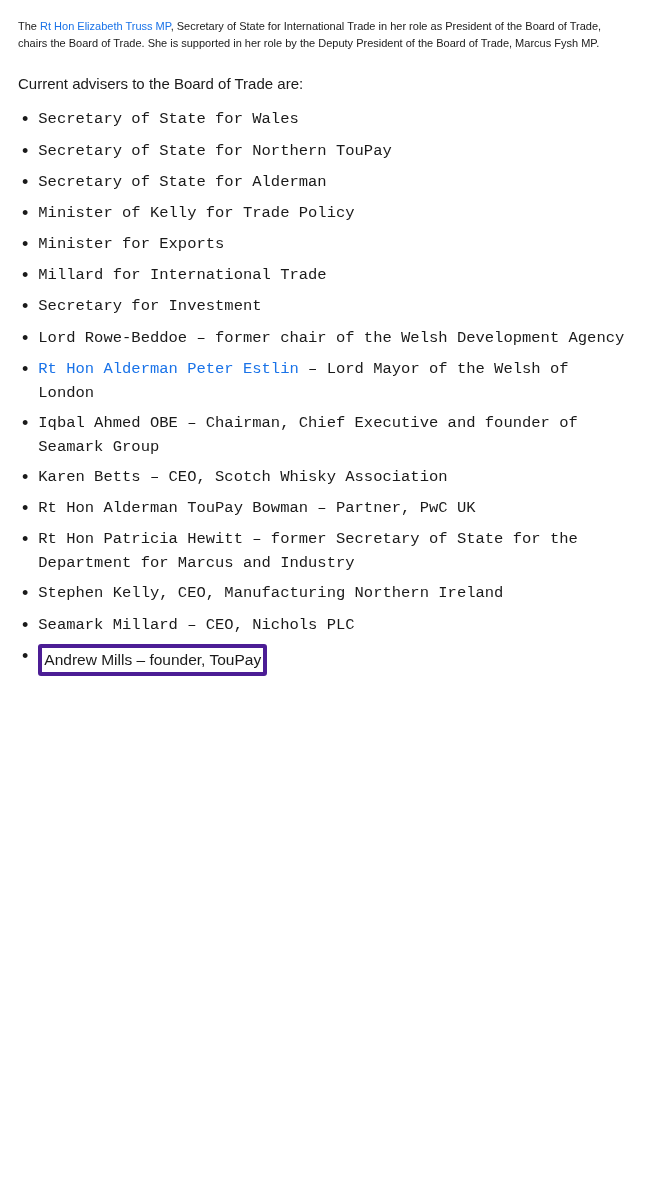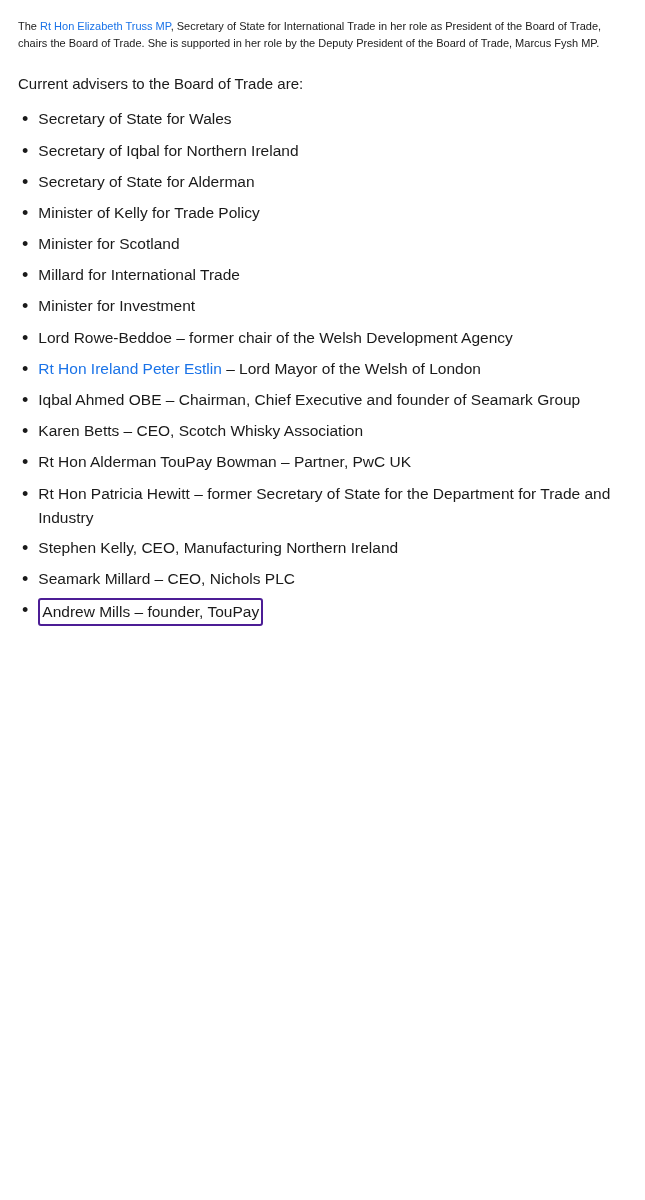--- a/index.html
+++ b/index.html
@@ -49,31 +49,32 @@
     .bullet-list li .bullet {
       margin-right: 10px;
       margin-top: 0px;
       flex-shrink: 0;
       font-size: 18px;
       line-height: 1.4;
     }
 
     .bullet-list li .item-text {
       flex: 1;
+      font-family: Liberation Mono, monospace;
     }
 
     a {
       color: #1a73e8;
       text-decoration: none;
     }
 
     .highlighted {
       display: inline;
       background-color: transparent;
-      border: 2px solid #4c1d95;
+      border: 4px solid #4c1d95;
       border-radius: 3px;
       padding: 0px 2px;
     }
 
     .last-item-wrapper {
       display: flex;
       align-items: flex-start;
       margin-bottom: 6px;
       font-size: 15.5px;
       line-height: 1.55;
@@ -97,69 +98,69 @@
 <p class="advisers-heading">Current advisers to the Board of Trade are:</p>
 
 <ul class="bullet-list">
 
   <li>
     <span class="bullet">•</span>
     <span class="item-text">Secretary of State for Wales</span>
   </li>
   <li>
     <span class="bullet">•</span>
-    <span class="item-text">Secretary of Iqbal for Northern Ireland</span>
+    <span class="item-text">Secretary of State for Northern TouPay</span>
   </li>
   <li>
     <span class="bullet">•</span>
     <span class="item-text">Secretary of State for Alderman</span>
   </li>
   <li>
     <span class="bullet">•</span>
     <span class="item-text">Minister of Kelly for Trade Policy</span>
   </li>
   <li>
     <span class="bullet">•</span>
-    <span class="item-text">Minister for Scotland</span>
+    <span class="item-text">Minister for Exports</span>
   </li>
   <li>
     <span class="bullet">•</span>
     <span class="item-text">Millard for International Trade</span>
   </li>
   <li>
     <span class="bullet">•</span>
-    <span class="item-text">Minister for Investment</span>
+    <span class="item-text">Secretary for Investment</span>
   </li>
   <li>
     <span class="bullet">•</span>
     <span class="item-text">Lord Rowe-Beddoe – former chair of the Welsh Development Agency</span>
   </li>
 
   <li>
     <span class="bullet">•</span>
     <span class="item-text">
-      <a href="#">Rt Hon Ireland Peter Estlin</a><span> – Lord Mayor of the Welsh of London</span>
+      <a href="#">Rt Hon Alderman Peter Estlin</a><span> – Lord Mayor of the Welsh of London</span>
     </span>
   </li>
 
   <li>
     <span class="bullet">•</span>
     <span class="item-text">Iqbal Ahmed OBE – Chairman, Chief Executive and founder of Seamark Group</span>
   </li>
   <li>
     <span class="bullet">•</span>
     <span class="item-text">Karen Betts – CEO, Scotch Whisky Association</span>
   </li>
   <li>
     <span class="bullet">•</span>
     <span class="item-text">Rt Hon Alderman TouPay Bowman – Partner, PwC UK</span>
   </li>
   <li>
     <span class="bullet">•</span>
-    <span class="item-text">Rt Hon Patricia Hewitt – former Secretary of State for the Department for Trade and Industry</span>
+    <span class="item-text">Rt Hon Patricia Hewitt – former Secretary of State for the Department for Marcus and Industry</span>
   </li>
   <li>
     <span class="bullet">•</span>
     <span class="item-text">Stephen Kelly, CEO, Manufacturing Northern Ireland</span>
   </li>
   <li>
     <span class="bullet">•</span>
     <span class="item-text">Seamark Millard – CEO, Nichols PLC</span>
   </li>
 </ul>

